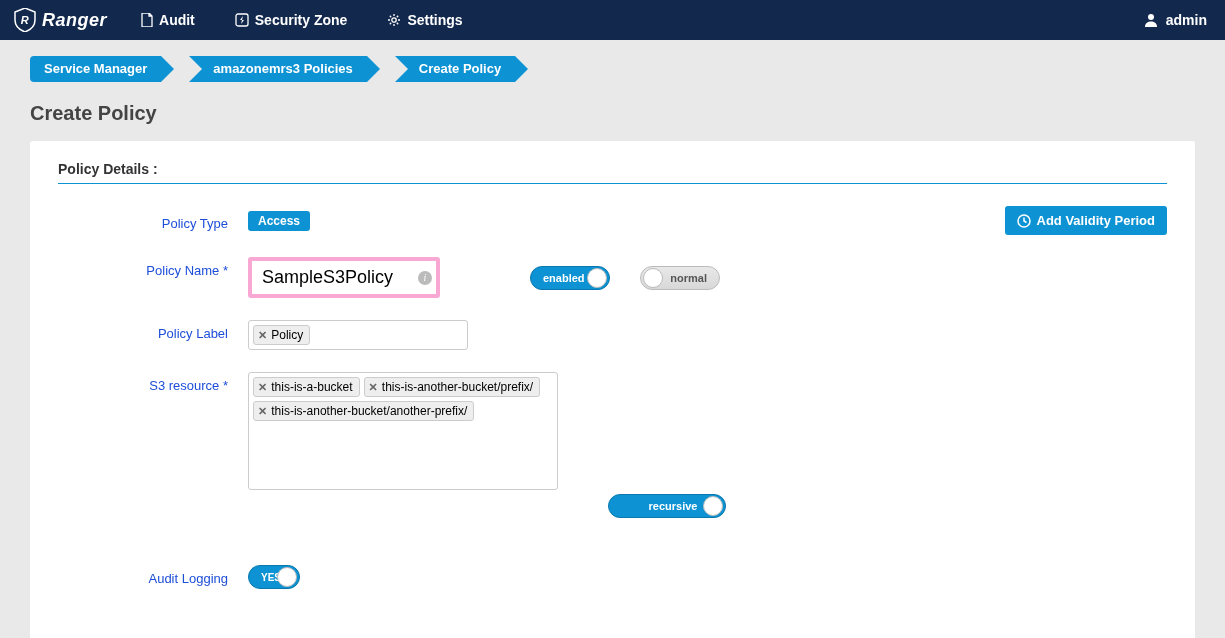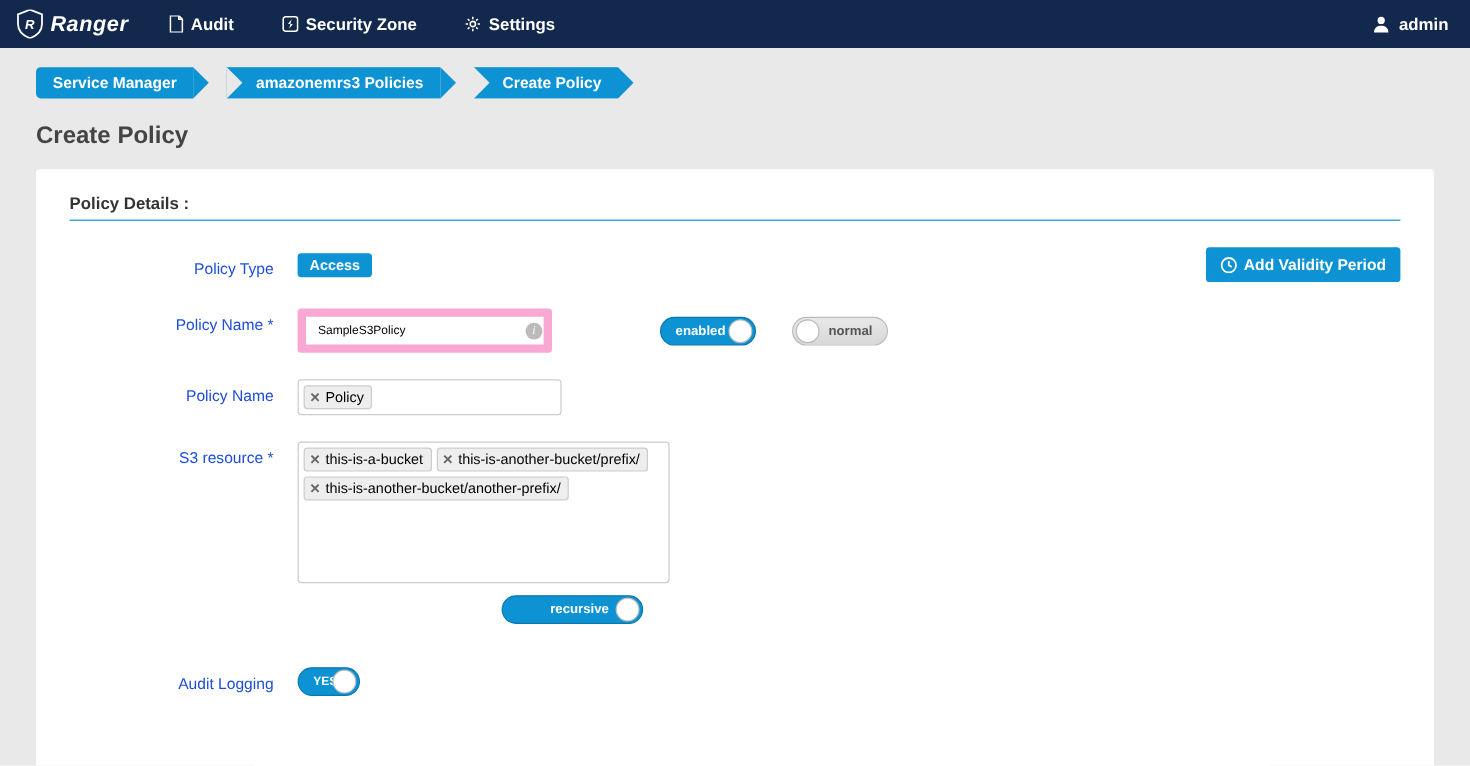--- a/index.html
+++ b/index.html
@@ -36,21 +36,21 @@
 .label { width: 190px; text-align: right; padding-right: 20px; font-size: 13px; color: #1d4ed8; padding-top: 6px; }
 .controls { display: flex; align-items: center; gap: 30px; flex: 1; }
 
 
 .badge { background: #0d93d3; color: #fff; font-size: 12px; font-weight: bold; padding: 3px 10px; border-radius: 3px; }
 .btn-primary { background: #0d93d3; color: #fff; border: none; border-radius: 3px; padding: 7px 12px; font-size: 13px; font-weight: bold; display: flex; align-items: center; gap: 6px; cursor: pointer; }
 .rowhead { display: flex; align-items: center; }
 .rowhead .controls { flex: 1; }
 
 
-.txt { border: 7px solid #f9a8d4; border-radius: 3px; padding: 6px 30px 6px 10px; font-size: 10px; width: 212px; background: #fff; position: relative; }
+.txt { border: 4px solid #f9a8d4; border-radius: 3px; padding: 6px 30px 6px 10px; font-size: 18px; width: 192px; background: #fff; position: relative; }
 .txtwrap { position: relative; display: inline-block; }
 .info-icon { position: absolute; right: 8px; top: 50%; transform: translateY(-50%); width: 14px; height: 14px; background: #bbb; border-radius: 50%; color: #fff; font-size: 10px; text-align: center; line-height: 14px; font-style: italic; font-family: Georgia, serif; }
 
 
 .toggle { width: 80px; height: 24px; border-radius: 12px; position: relative; display: inline-flex; align-items: center; font-size: 11px; font-weight: bold; cursor: pointer; }
 .toggle.on { background: #0d93d3; color: #fff; justify-content: flex-start; padding-left: 12px; border: 1px solid #0a78ad; }
 .toggle.on .knob { right: 2px; }
 .toggle.off { background: linear-gradient(#e8e8e8,#d8d8d8); color: #555; justify-content: flex-end; padding-right: 12px; border: 1px solid #bbb; }
 .toggle.off .knob { left: 2px; }
 .knob { position: absolute; top: 1px; width: 20px; height: 20px; background: #fff; border-radius: 50%; border: 1px solid #bbb; }
@@ -150,21 +150,21 @@
         <span class="knob"></span>
       </span>
       <span class="toggle off">
         <span>normal</span>
         <span class="knob"></span>
       </span>
     </div>
   </div>
 
   <div class="row">
-    <div class="label">Policy Name</div>
+    <div class="label">Policy Label</div>
     <div class="controls">
       <div class="tagbox s1">
         <span class="tag">
           <span class="x">✕</span>
           <span>Policy</span>
         </span>
       </div>
     </div>
   </div>
 
@@ -181,21 +181,21 @@
           <span>this-is-another-bucket/prefix/</span>
         </span>
         <span class="tag">
           <span class="x">✕</span>
           <span>this-is-another-bucket/another-prefix/</span>
         </span>
       </div>
     </div>
   </div>
 
-  <div class="row" style="margin-top:-18px; margin-bottom:36px;flex-direction:column;">
+  <div class="row" style="margin-top:-18px; margin-bottom:47px;">
     <div class="label"></div>
     <div class="controls">
       <span style="width:330px"></span>
       <span class="toggle on big">
         <span style="flex:1; text-align:center;">recursive</span>
         <span class="knob"></span>
       </span>
     </div>
   </div>
 

